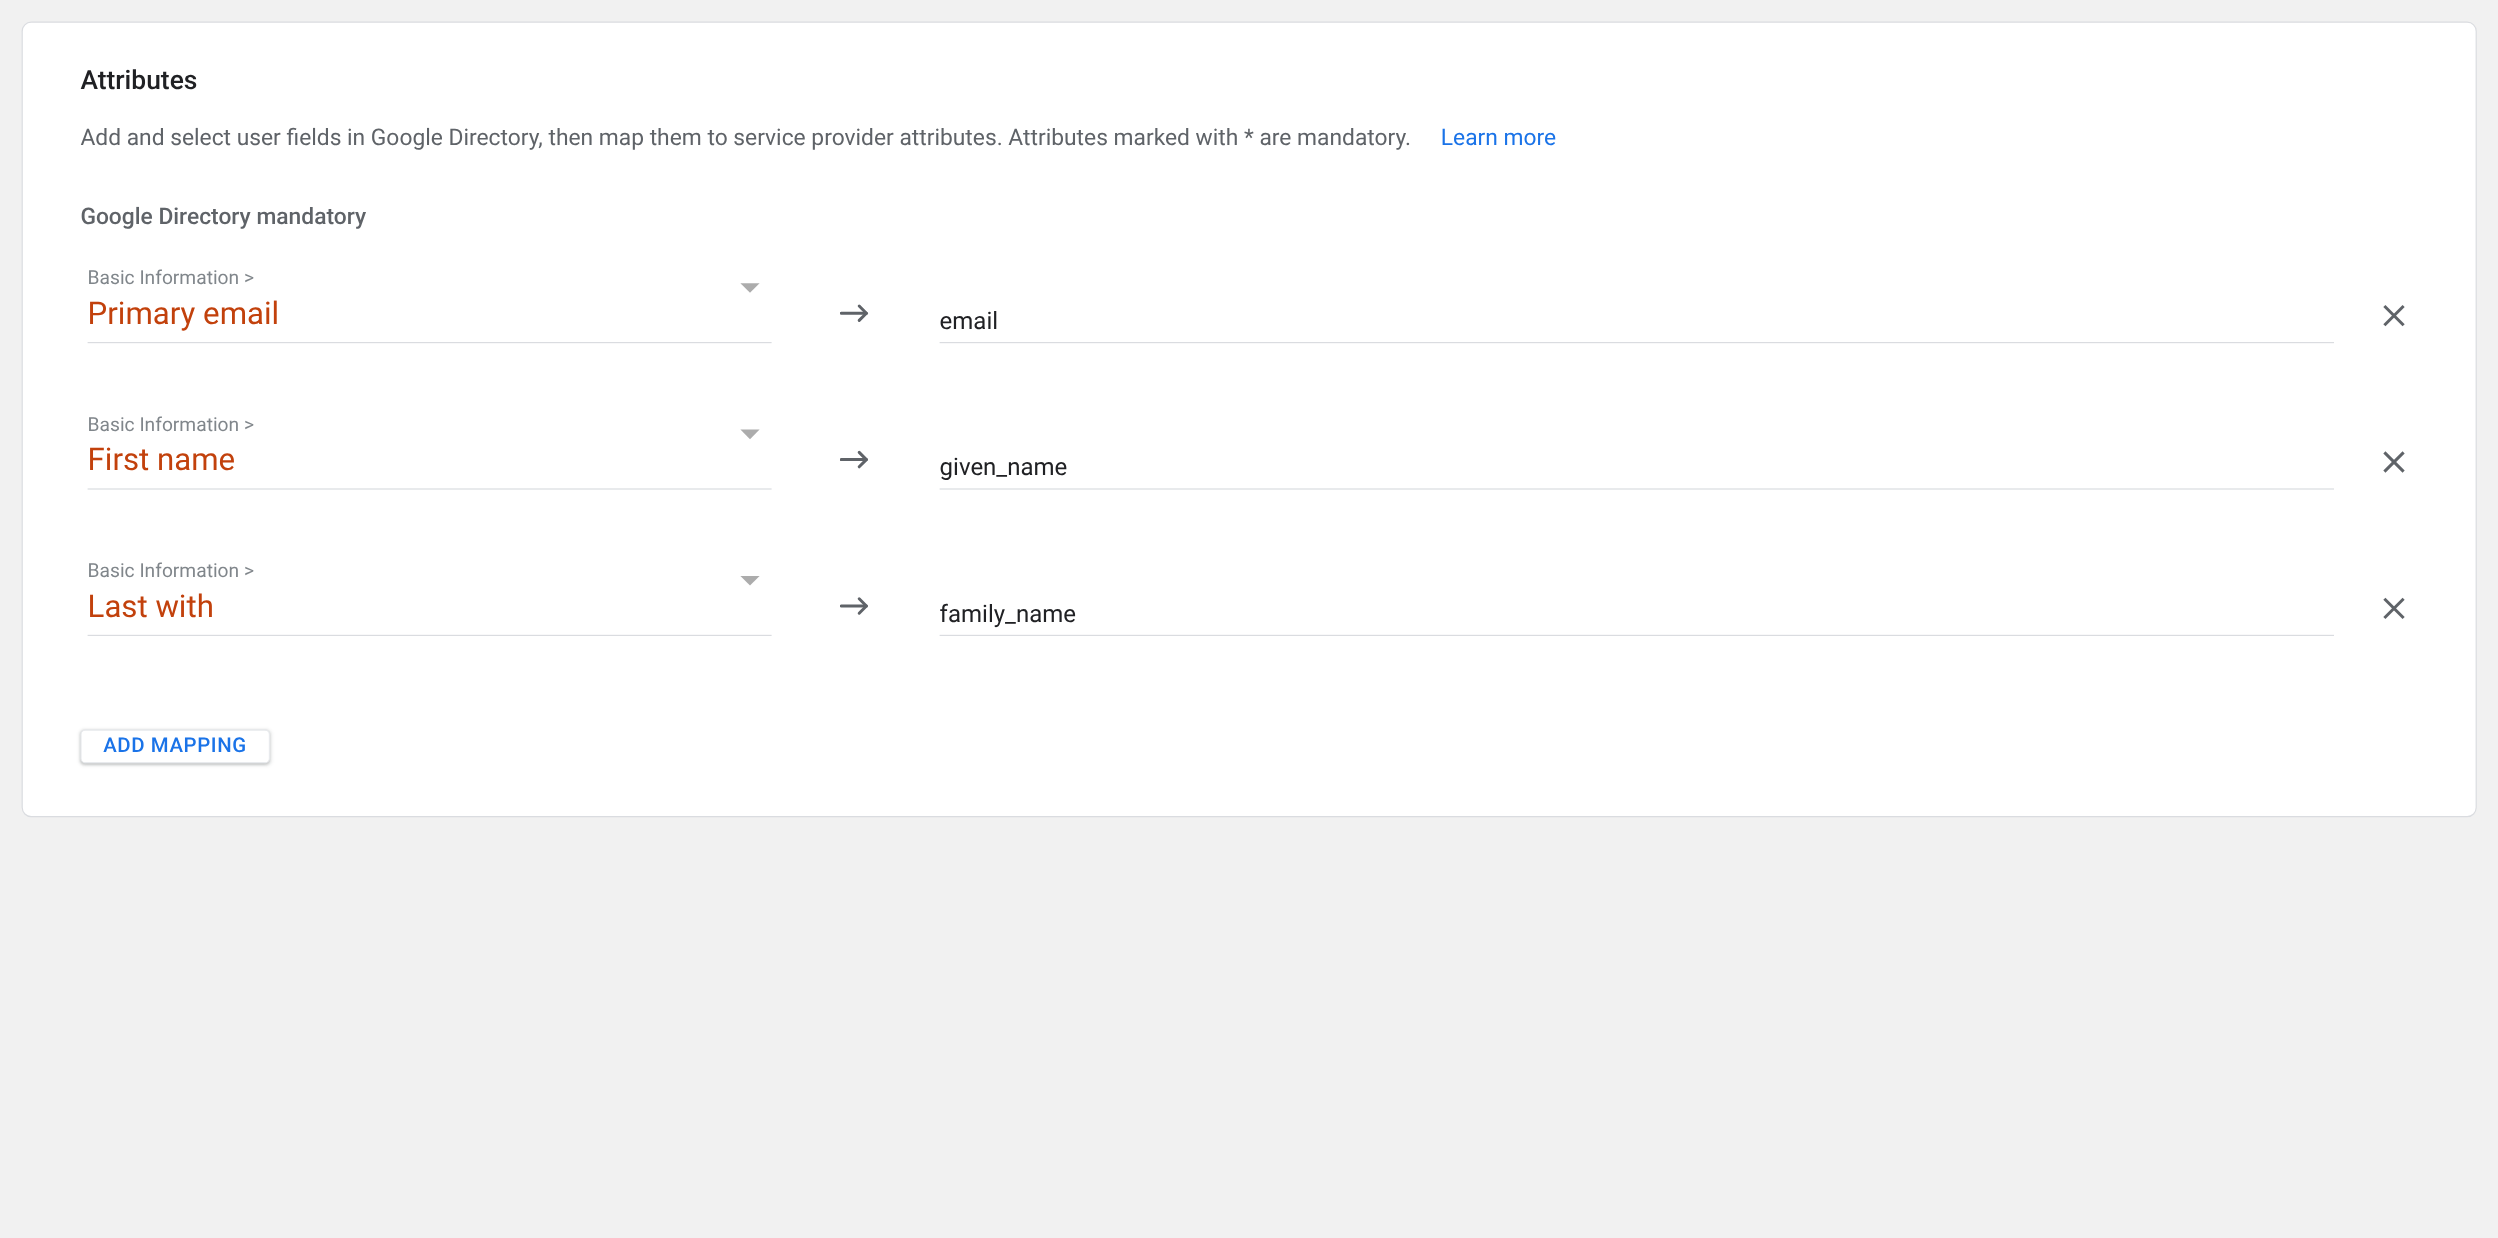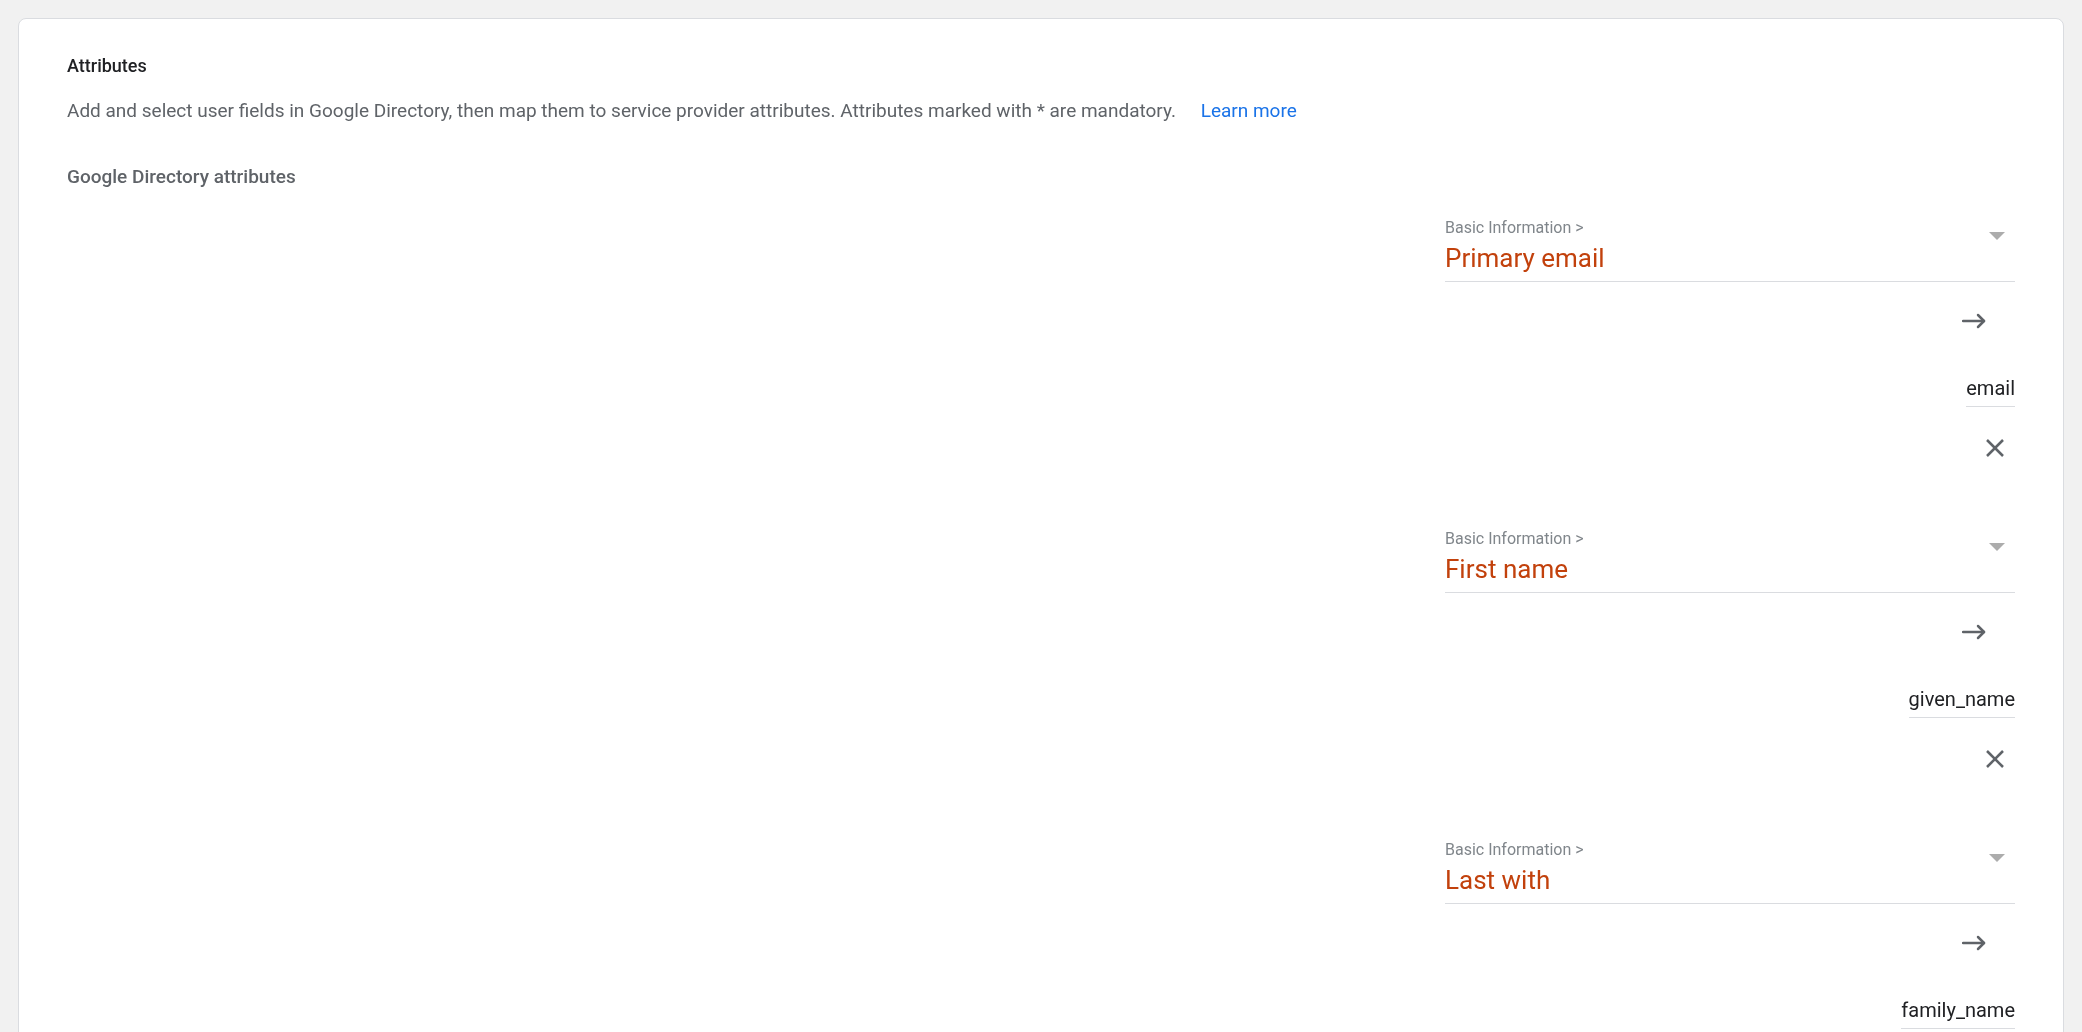--- a/index.html
+++ b/index.html
@@ -8,21 +8,21 @@
       font-family: Roboto, Arial, sans-serif;
       padding: 18px;
     }
     .card {
       background: #fff;
       border: 1px solid #dadce0;
       border-radius: 8px;
       padding: 36px 48px 44px 48px;
     }
     .card-title {
-      font-size: 18px;
+      font-size: 22px;
       font-weight: 500;
       color: #202124;
       margin-bottom: 22px;
     }
     .card-desc {
       font-size: 19px;
       color: #5f6368;
       margin-bottom: 40px;
       line-height: 1.4;
     }
@@ -38,21 +38,20 @@
       color: #5f6368;
       width: 575px;
     }
     .col-header.app { flex: 1; }
     .rows { padding-left: 6px; }
     .row {
       display: flex;
       align-items: flex-end;
       gap: 30px;
       margin-bottom: 58px;
-      flex-direction: column;
     }
     .google-attr {
       width: 570px;
       border-bottom: 1px solid #dadce0;
       padding-bottom: 8px;
       display: flex;
       flex-direction: column;
       gap: 6px;
       position: relative;
       cursor: pointer;
@@ -119,21 +118,21 @@
 </head>
 <body>
 
 <div class="card">
   <h2 class="card-title">Attributes</h2>
   <p class="card-desc">
     <span>Add and select user fields in Google Directory, then map them to service provider attributes. Attributes marked with * are mandatory. </span><a>Learn more</a>
   </p>
 
   <div class="columns-header">
-    <div class="col-header">Google Directory attributes</div>
+    <div class="col-header">Google Directory mandatory</div>
   </div>
 
   <div class="rows" id="rows-container">
   <div class="row">
     <div class="google-attr">
       <span class="google-attr-category">Basic Information &gt;</span>
       <span class="google-attr-value">Primary email</span>
       <span class="dropdown-caret"></span>
     </div>
     <div class="arrow-icon">

